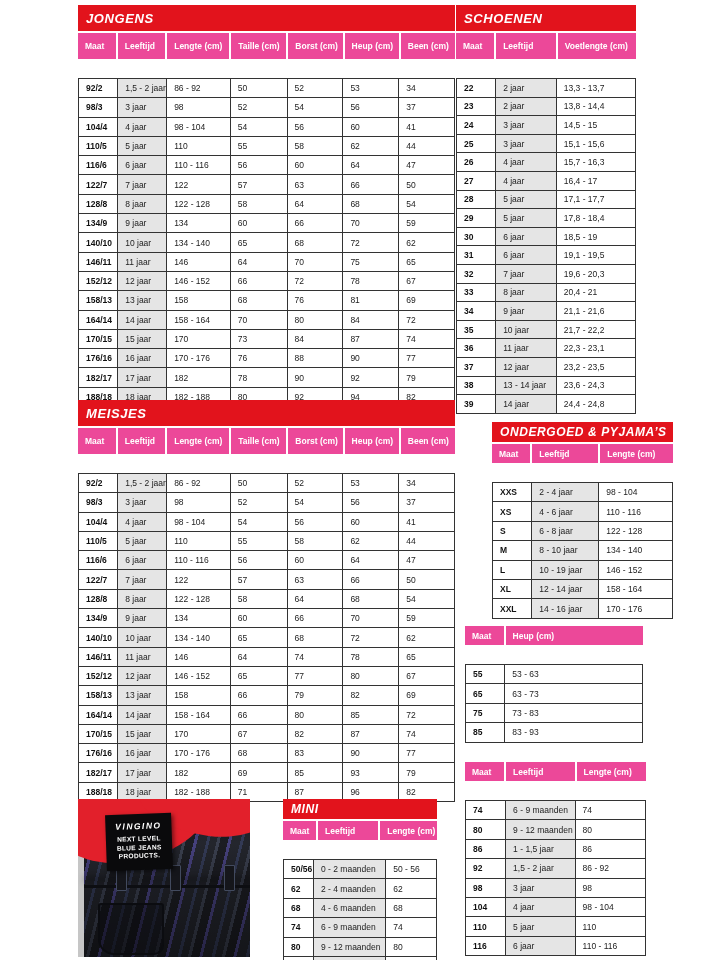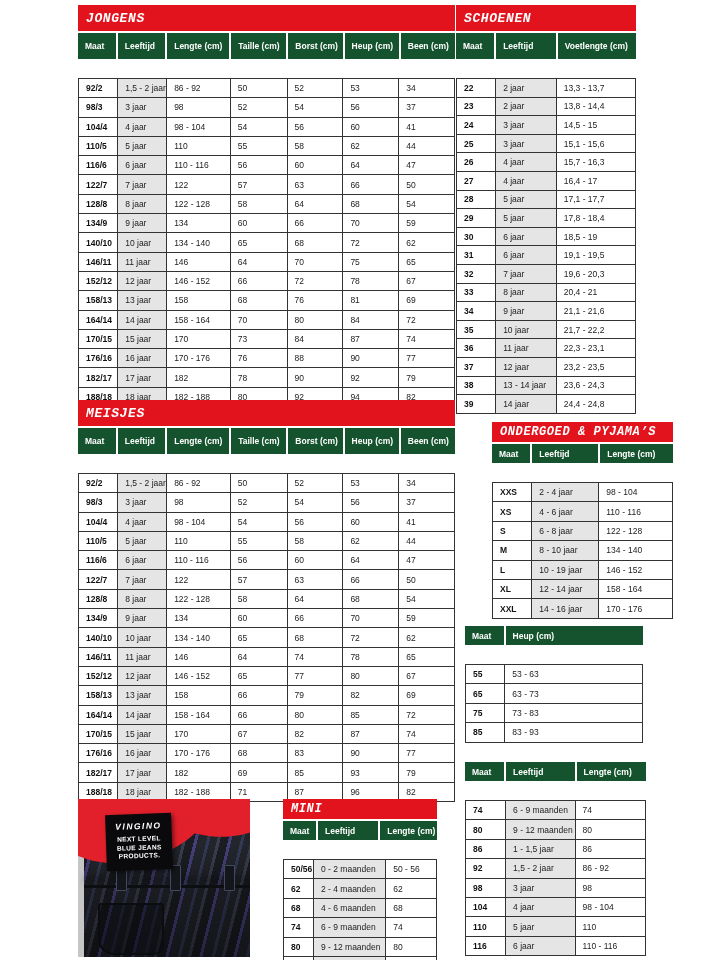--- a/index.html
+++ b/index.html
@@ -4,27 +4,27 @@
 <style>
   * { margin:0; padding:0; box-sizing:border-box; }
   html,body { background:#ffffff; }
   .sheet {
     position:relative; width:720px; height:960px; background:#ffffff;
     font-family:"Liberation Sans", sans-serif; overflow:hidden;
   }
   .sztable { position:absolute; }
   .title {
     background:#e2131c; color:#ffffff; font-weight:bold; font-style:italic;
-    display:flex; align-items:center; padding-left:8px; letter-spacing:.6px;font-family:Liberation Mono, monospace;
+    display:flex; align-items:center; padding-left:8px; letter-spacing:.6px;
   }
   .tL .title { height:26px; font-size:13px; }
   .tR .title { height:20px; font-size:12px; }
   .thead { display:grid; gap:2px; margin-top:2px; }
   .th {
-    background:#14532d; color:#ffffff; font-weight:bold; font-size:8.5px;
+    background:#ec4899; color:#ffffff; font-weight:bold; font-size:8.5px;
     display:flex; align-items:center; padding-left:7px; white-space:nowrap;
   }
   .tL .th { height:26px; }
   .tR .th { height:19px; }
   .tbody {
     display:grid; gap:1px; background:#333333; border:1px solid #333333; margin-top:19px;
   }
   .td {
     background:#ffffff; color:#222222; font-size:8.5px;
     display:flex; align-items:center; padding-left:7px; white-space:nowrap;

